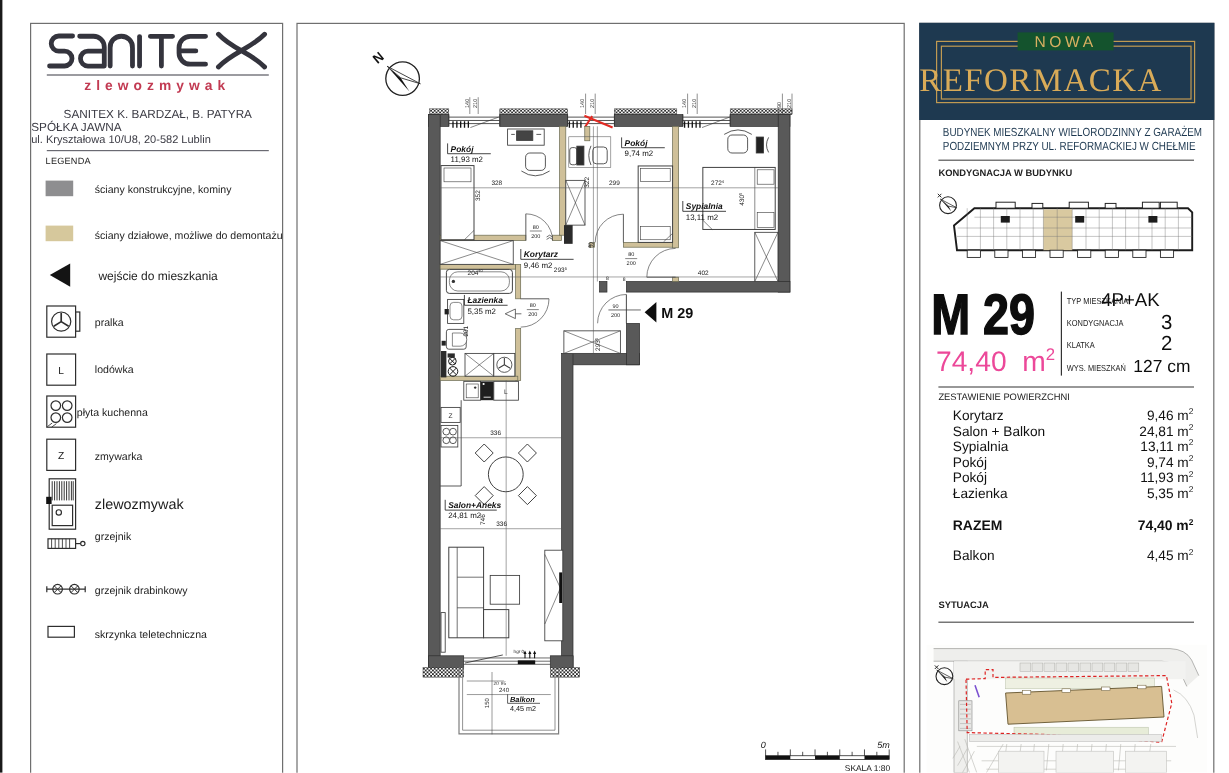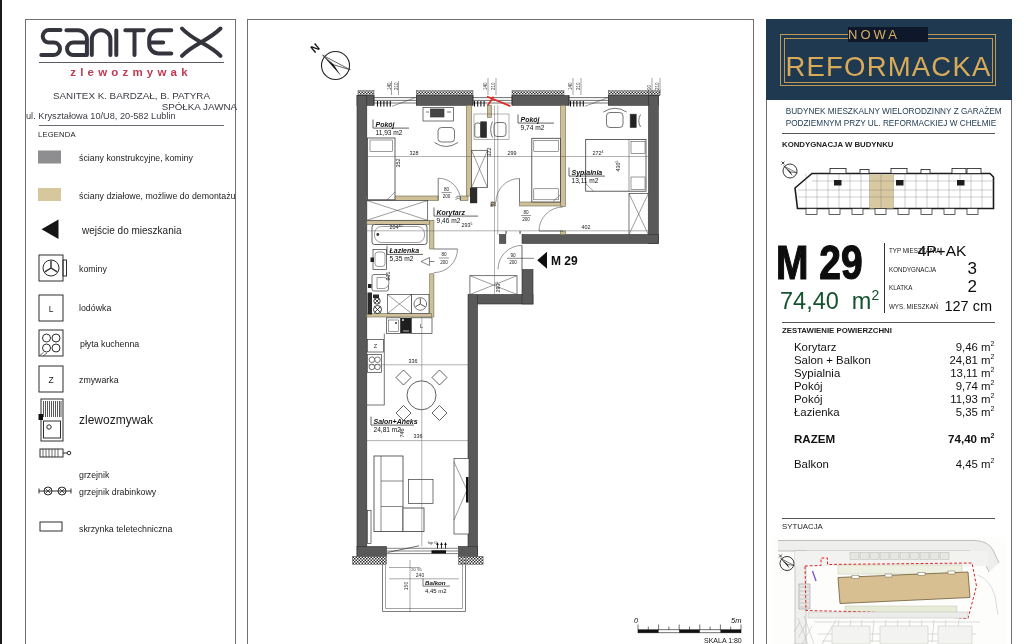--- a/index.html
+++ b/index.html
@@ -32,21 +32,21 @@
 <path d="M156 8.5 C168 21.5 182 23 194.5 35.8 M194.5 8.5 C182 21 168 23.5 156 35.8"></path>
 </g>
 </svg>
 
 <div class="abs" style="left:39px;top:61.5px;width:185px;height:1.6px;background:#5a5a62"></div>
 
 <div class="abs" style="left:26px;top:66px;width:210px;text-align:center;font-size:11.5px;font-weight:bold;letter-spacing:4.2px;color:#c23a52">zlewozmywak</div>
 
 <div class="abs" style="left:26px;top:90px;width:211px;text-align:center;font-size:9.8px;color:#3b3b44">SANITEX K. BARDZAŁ, B. PATYRA</div>
 
-<div class="abs" style="left:26px;top:100.5px;width:211px;text-align:right;font-size:9.8px;color:#3b3b44">SPÓŁKA JAWNA</div>
+<div class="abs" style="left:26px;top:100.5px;width:211px;text-align:left;font-size:9.8px;color:#3b3b44">SPÓŁKA JAWNA</div>
 
 <div class="abs" style="left:26px;top:110.5px;width:211px;text-align:left;font-size:9.2px;color:#3b3b44">ul. Kryształowa 10/U8, 20-582 Lublin</div>
 
 <div class="abs" style="left:39px;top:125px;width:185px;height:1.2px;background:#6a6a72"></div>
 
 <div class="abs" style="left:38px;top:130px;font-size:7.6px;font-weight:normal;color:#222;letter-spacing:0.2px">LEGENDA</div>
 
 <svg width="211" height="525" viewBox="0 0 211 525" style="left:25px;top:119px">
 
 <rect x="13" y="31.5" width="23" height="13" fill="#8e8e90"></rect>
@@ -106,38 +106,38 @@
       <circle cx="37" cy="372" r="4"></circle>
       <path d="M34.2 369.2 l5.6 5.6 M39.8 369.2 l-5.6 5.6" stroke-width="0.8"></path>
     </g>
 
 <rect x="15" y="403" width="22" height="9" fill="none" stroke="#2e2e2e" stroke-width="1"></rect>
 </svg>
 
 <div class="abs" style="left:79px;top:153px;font-size:8.8px;color:#1c1c1c">ściany konstrukcyjne, kominy</div>
 <div class="abs" style="left:79px;top:190.5px;font-size:8.8px;color:#1c1c1c">ściany działowe, możliwe do demontażu</div>
 <div class="abs" style="left:82px;top:224.5px;font-size:10px;color:#1c1c1c">wejście do mieszkania</div>
-<div class="abs" style="left:79px;top:263.5px;font-size:8.8px;color:#1c1c1c">kominy</div>
+<div class="abs" style="left:79px;top:263.5px;font-size:8.8px;color:#1c1c1c">pralka</div>
 <div class="abs" style="left:79px;top:302.5px;font-size:8.8px;color:#1c1c1c">lodówka</div>
-<div class="abs" style="left:80px;top:338.5px;font-size:8.8px;color:#1c1c1c">płyta kuchenna</div>
+<div class="abs" style="left:64px;top:338.5px;font-size:8.8px;color:#1c1c1c">płyta kuchenna</div>
 <div class="abs" style="left:79px;top:374.5px;font-size:8.8px;color:#1c1c1c">zmywarka</div>
 <div class="abs" style="left:79px;top:412.5px;font-size:12px;color:#1c1c1c">zlewozmywak</div>
-<div class="abs" style="left:79px;top:470px;font-size:8.8px;color:#1c1c1c">grzejnik</div>
+<div class="abs" style="left:79px;top:442px;font-size:8.8px;color:#1c1c1c">grzejnik</div>
 <div class="abs" style="left:79px;top:486.5px;font-size:8.8px;color:#1c1c1c">grzejnik drabinkowy</div>
 <div class="abs" style="left:79px;top:523.5px;font-size:8.8px;color:#1c1c1c">skrzynka teletechniczna</div>
 
 <div class="abs" style="left:766px;top:19px;width:245.5px;height:80.5px;background:#1e3950"></div>
 
 <div class="abs" style="left:780px;top:34px;width:216px;height:52px;border:1.4px solid #c09a52;box-sizing:border-box"></div>
 
 <div class="abs" style="left:783.5px;top:37.5px;width:209px;height:45px;border:0.8px solid #c09a52;box-sizing:border-box"></div>
 
-<div class="abs" style="left:848px;top:27px;width:80px;text-align:left;background:#0f172a;font-size:13px;letter-spacing:3px;color:#d9b061;padding:0 0">NOWA</div>
-
-<div class="abs" style="left:766px;top:51px;width:245px;text-align:center;font-family:Liberation Sans, sans-serif;font-size:27.5px;letter-spacing:1.2px;color:#d9ab58">REFORMACKA</div>
+<div class="abs" style="left:848px;top:27px;width:80px;text-align:center;background:#14532d;font-size:13px;letter-spacing:3px;color:#d9b061;padding:0 0">NOWA</div>
+
+<div class="abs" style="left:766px;top:51px;width:245px;font-family:Liberation Serif, serif;font-size:27.5px;letter-spacing:1.2px;color:#d9ab58">REFORMACKA</div>
 
 <div class="abs" style="left:766px;top:105px;width:246px;text-align:center;font-size:9.8px;color:#1d3850;white-space:nowrap;transform:scaleX(0.84)">BUDYNEK MIESZKALNY WIELORODZINNY Z GARAŻEM</div>
 <div class="abs" style="left:766px;top:117px;width:246px;text-align:center;font-size:9.8px;color:#1d3850;white-space:nowrap;transform:scaleX(0.84)">PODZIEMNYM PRZY UL. REFORMACKIEJ W CHEŁMIE</div>
 
 <div class="abs" style="left:782px;top:133px;width:213px;height:1px;background:#555"></div>
 
 <div class="abs" style="left:782px;top:140px;font-size:7.8px;font-weight:bold;color:#222">KONDYGNACJA W BUDYNKU</div>
 
 <svg width="234" height="68" viewBox="770 156 234 68" style="left:770px;top:156px">
 
@@ -181,39 +181,39 @@
 <g fill="#1c1c1c" stroke="none">
 <rect x="834" y="180" width="7.5" height="5.5"></rect>
 <rect x="896" y="180" width="7.5" height="5.5"></rect>
 <rect x="957" y="180" width="7.5" height="5.5"></rect>
 </g>
 </g>
 </svg>
 
 <div class="abs" style="left:776px;top:235px;font-size:47.5px;font-weight:bold;color:#0d0d0d;transform:scaleX(0.82);transform-origin:0 0;-webkit-text-stroke:1.2px #0d0d0d">M 29</div>
 
-<div class="abs" style="left:780px;top:288px;font-size:23.5px;color:#14532d">74,40&nbsp;&nbsp;m<sup style="font-size:14px">2</sup></div>
+<div class="abs" style="left:780px;top:288px;font-size:23.5px;color:#ec4899">74,40&nbsp;&nbsp;m<sup style="font-size:14px">2</sup></div>
 
 <div class="abs" style="left:883.5px;top:243px;width:1.2px;height:70px;background:#333"></div>
 
 <div class="abs" style="left:889px;top:246px;font-size:7.3px;color:#222;transform:scaleX(0.85);transform-origin:0 0">TYP MIESZKANIA</div>
 <div class="abs" style="left:890px;top:241.5px;width:104px;text-align:center;font-size:15.5px;color:#0c0c0c">4P+AK</div>
 
 <div class="abs" style="left:889px;top:265px;font-size:7.3px;color:#222;transform:scaleX(0.85);transform-origin:0 0">KONDYGNACJA</div>
 <div class="abs" style="left:890px;top:259px;width:87px;text-align:right;font-size:17px;color:#0c0c0c">3</div>
 
 <div class="abs" style="left:889px;top:283px;font-size:7.3px;color:#222;transform:scaleX(0.85);transform-origin:0 0">KLATKA</div>
 <div class="abs" style="left:890px;top:277px;width:87px;text-align:right;font-size:17px;color:#0c0c0c">2</div>
 
 <div class="abs" style="left:889px;top:302px;font-size:7.3px;color:#222;transform:scaleX(0.85);transform-origin:0 0">WYS. MIESZKAŃ</div>
 <div class="abs" style="left:890px;top:298px;width:102px;text-align:right;font-size:14.5px;color:#0c0c0c">127 cm</div>
 
 <div class="abs" style="left:782px;top:322px;width:213px;height:1px;background:#555"></div>
 
-<div class="abs" style="left:782px;top:325.5px;font-size:7.8px;font-weight:bold;color:#222">ZESTAWIENIE POWIERZCHNI</div>
+<div class="abs" style="left:782px;top:325.5px;font-size:7.8px;font-weight:normal;color:#222">ZESTAWIENIE POWIERZCHNI</div>
 
 <div class="abs" style="left:794px;top:341px;width:200px;font-size:11.4px;color:#111;line-height:13px">
 <div>Korytarz</div>
     <div>Salon + Balkon</div>
     <div>Sypialnia</div>
     <div>Pokój</div>
     <div>Pokój</div>
     <div>Łazienka</div>
 </div>
 <div class="abs" style="left:794px;top:341px;width:200.5px;font-size:11.4px;color:#111;line-height:13px;text-align:right">
@@ -226,21 +226,21 @@
 </div>
 
 <div class="abs" style="left:794px;top:432px;font-size:11.6px;font-weight:bold;color:#111">RAZEM</div>
 <div class="abs" style="left:794px;top:432px;width:200.5px;text-align:right;font-size:11.6px;font-weight:bold;color:#111">74,40 m<sup style="font-size:7px">2</sup></div>
 
 <div class="abs" style="left:794px;top:457.5px;font-size:11.4px;color:#111">Balkon</div>
 <div class="abs" style="left:794px;top:457.5px;width:200.5px;text-align:right;font-size:11.4px;color:#111">4,45 m<sup style="font-size:7px">2</sup></div>
 
 <div class="abs" style="left:782px;top:517.5px;width:213px;height:1px;background:#555"></div>
 
-<div class="abs" style="left:782px;top:522px;font-size:7.8px;font-weight:normal;color:#222">SYTUACJA</div>
+<div class="abs" style="left:782px;top:500px;font-size:7.8px;font-weight:bold;color:#222">SYTUACJA</div>
 
 <svg width="234" height="107" viewBox="772 537 234 107" style="left:772px;top:537px">
 
 <rect x="772" y="537" width="234" height="107" fill="#fdfdfc"></rect>
 
 <path d="M778 540.5 H975 Q988 541 993 550 L999 563 L989 572 Q983 559 979 554 L968 551 H778 Z" fill="#eeeeec" stroke="none"></path>
 <g stroke="#9a9a98" stroke-width="0.6" fill="none">
 <path d="M778 540.5 H975 Q988 541 993 550 L999 563"></path>
 <path d="M778 551 H968 Q979 551.5 983 559 L989 572"></path>
 </g>

